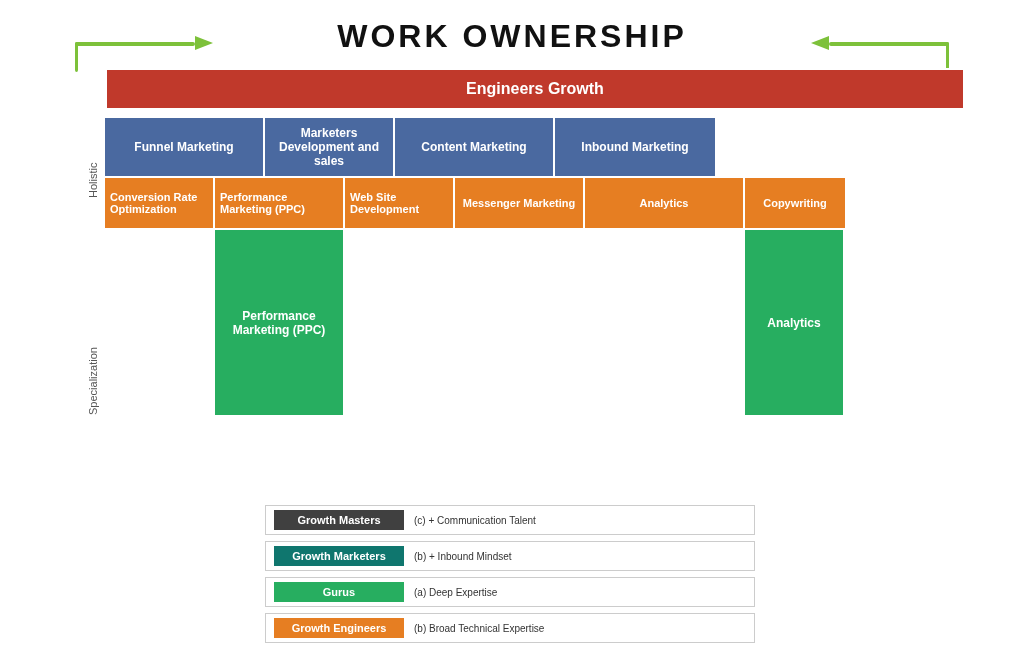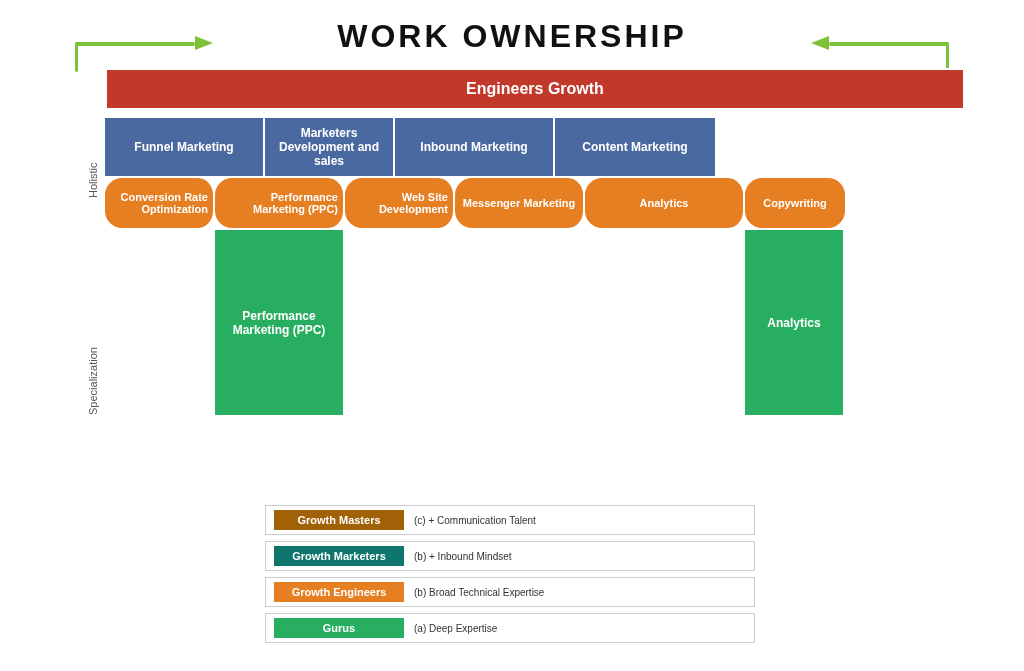--- a/index.html
+++ b/index.html
@@ -125,30 +125,29 @@
     
     .row-orange {
       display: grid;
       grid-template-columns: 110px 130px 110px 130px 160px 100px 120px;
       border-bottom: 2px solid #fff;
     }
 
     .cell-orange {
       background: #e67e22;
       color: white;
-      text-align: right;
+      text-align: left;
       padding: 7px 5px;
       font-size: 11px;
       font-weight: bold;
       border-right: 2px solid #fff;
       display: flex;
       align-items: center;
       justify-content: center;
       min-height: 50px;
-      border-radius: 17px;
     }
 
     .cell-orange:last-child {
       border-right: none;
     }
 
     
     .row-spec {
       display: grid;
       grid-template-columns: 110px 130px 110px 130px 160px 100px 120px;
@@ -197,21 +196,21 @@
       text-align: center;
       margin-right: 10px;
       flex-shrink: 0;
     }
 
     .legend-text {
       font-size: 10px;
       color: #333;
     }
 
-    .legend-color-red { background: #a16207; }
+    .legend-color-red { background: #404040; }
     .legend-color-blue { background: #0f766e; }
     .legend-color-orange { background: #e67e22; }
     .legend-color-green { background: #27ae60; }
 
     
     svg.arrow-svg {
       overflow: visible;
     }
   </style>
 </head>
@@ -250,24 +249,24 @@
       </div>
 
       <div class="row-blue">
         <div class="cell-blue">
             <span>Funnel Marketing</span>
           </div>
         <div class="cell-blue">
             <span>Marketers Development and sales</span>
           </div>
         <div class="cell-blue">
+            <span>Content Marketing</span>
+          </div>
+        <div class="cell-blue">
             <span>Inbound Marketing</span>
-          </div>
-        <div class="cell-blue">
-            <span>Content Marketing</span>
           </div>
       </div>
 
       <div class="row-orange">
         <div class="cell-orange">
             <span>Conversion Rate Optimization</span>
           </div>
         <div class="cell-orange">
             <span>Performance Marketing (PPC)</span>
           </div>
@@ -309,26 +308,26 @@
       </div>
       <span class="legend-text">(c) + Communication Talent</span>
     </div>
     <div class="legend-item">
       <div class="legend-color legend-color-blue">
         <span>Growth Marketers</span>
       </div>
       <span class="legend-text">(b) + Inbound Mindset</span>
     </div>
     <div class="legend-item">
+      <div class="legend-color legend-color-green">
+        <span>Gurus</span>
+      </div>
+      <span class="legend-text">(a) Deep Expertise</span>
+    </div>
+    <div class="legend-item">
       <div class="legend-color legend-color-orange">
         <span>Growth Engineers</span>
       </div>
       <span class="legend-text">(b) Broad Technical Expertise</span>
     </div>
-    <div class="legend-item">
-      <div class="legend-color legend-color-green">
-        <span>Gurus</span>
-      </div>
-      <span class="legend-text">(a) Deep Expertise</span>
-    </div>
   </div>
 
 </div>
 
 </body></html>

